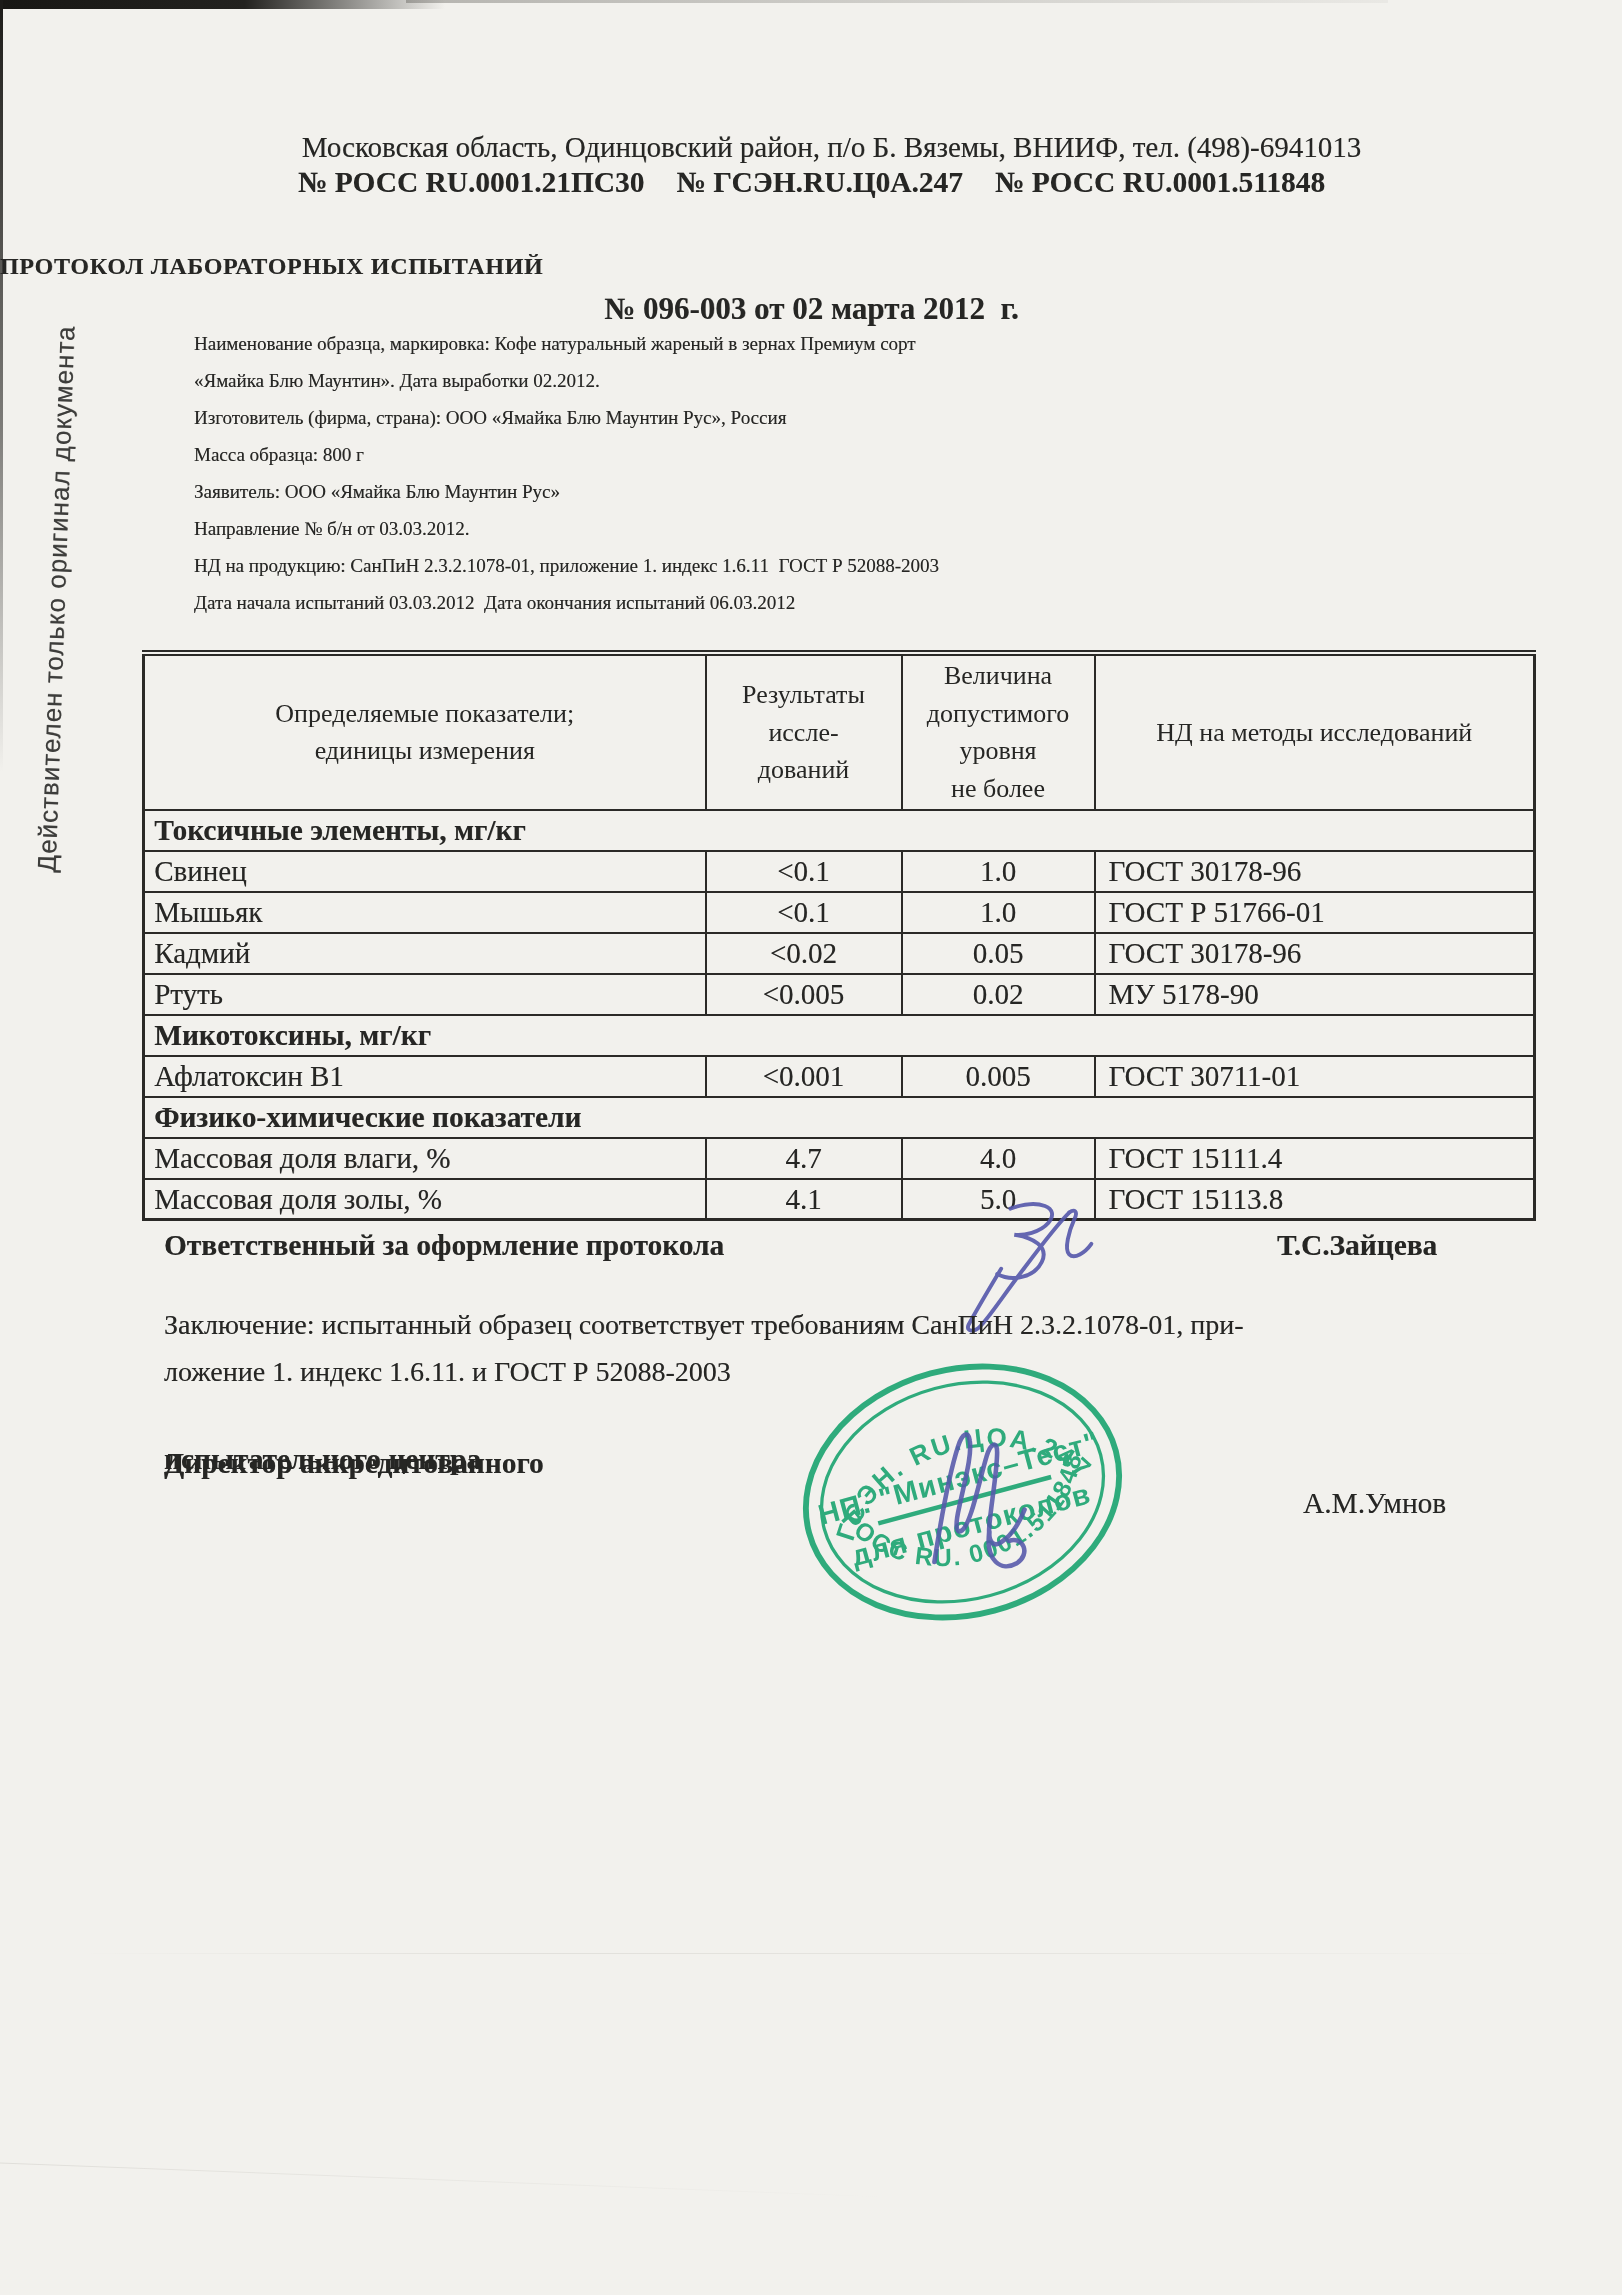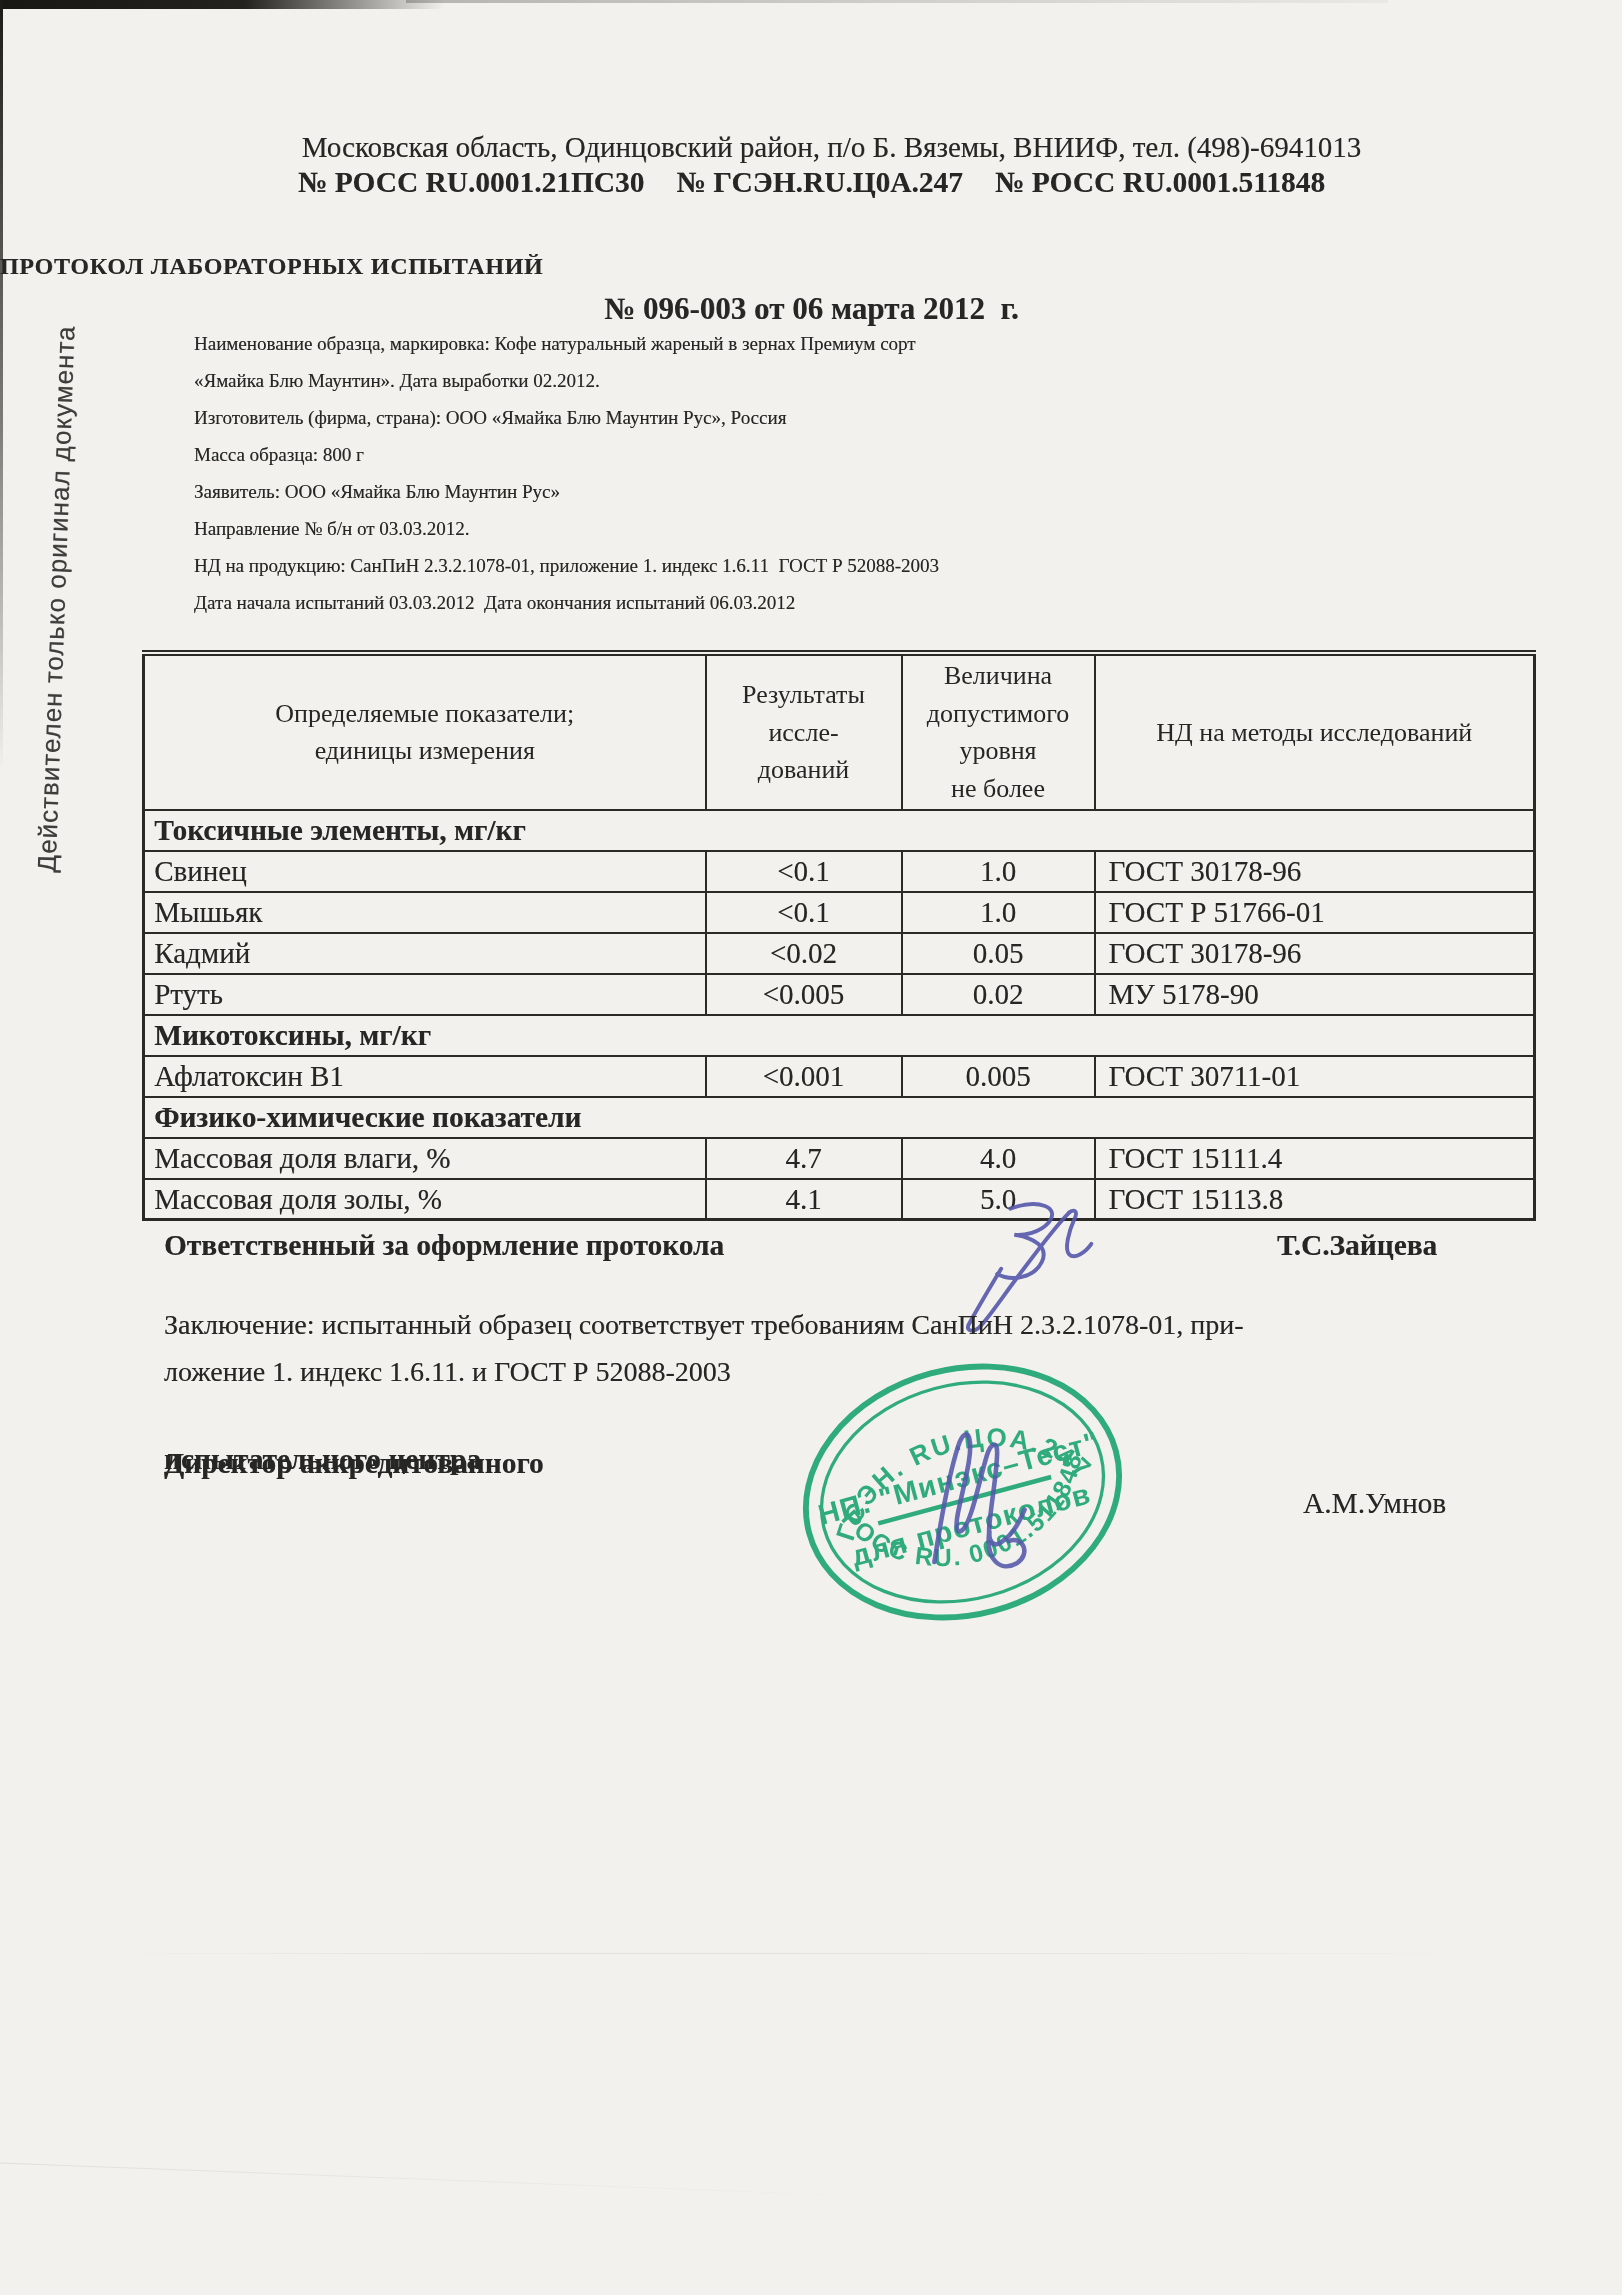--- a/index.html
+++ b/index.html
@@ -102,21 +102,21 @@
   <div class="side-note ink">Действителен только оригинал документа</div>
 
   <div class="org-address ink">Московская область, Одинцовский район, п/о Б. Вяземы, ВНИИФ, тел. (498)-6941013</div>
   <div class="certs">
     <span class="ink">№ РОСС RU.0001.21ПС30</span>
     <span class="ink">№ ГСЭН.RU.Ц0А.247</span>
     <span class="ink">№ РОСС RU.0001.511848</span>
   </div>
 
   <div class="doc-title ink">ПРОТОКОЛ ЛАБОРАТОРНЫХ ИСПЫТАНИЙ</div>
-  <div class="doc-subtitle ink">№ 096-003 от 06 марта 2012  г.</div>
+  <div class="doc-subtitle ink">№ 096-003 от 02 марта 2012  г.</div>
 
   <div class="details ink" id="details">
       <div>Наименование образца, маркировка: Кофе натуральный жареный в зернах Премиум сорт</div>
       <div>«Ямайка Блю Маунтин». Дата выработки 02.2012.</div>
       <div>Изготовитель (фирма, страна): ООО «Ямайка Блю Маунтин Рус», Россия</div>
       <div>Масса образца: 800 г</div>
       <div>Заявитель: ООО «Ямайка Блю Маунтин Рус»</div>
       <div>Направление № б/н от 03.03.2012.</div>
       <div>НД на продукцию: СанПиН 2.3.2.1078-01, приложение 1. индекс 1.6.11  ГОСТ Р 52088-2003</div>
       <div>Дата начала испытаний 03.03.2012  Дата окончания испытаний 06.03.2012</div>

